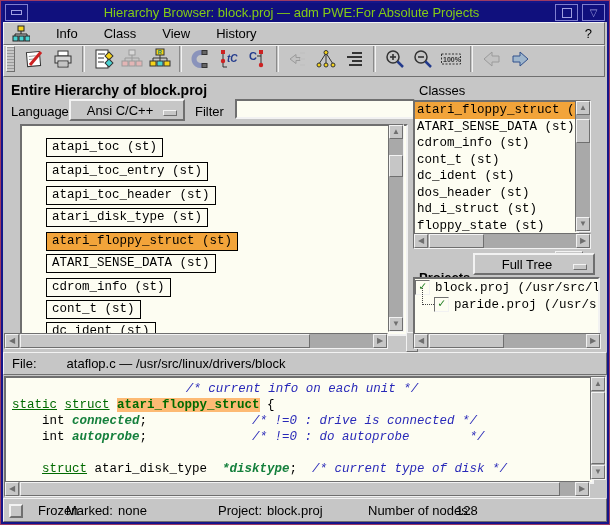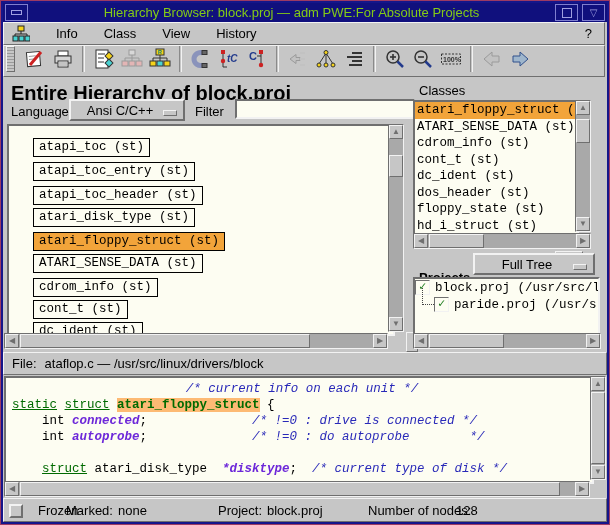--- a/index.html
+++ b/index.html
@@ -23,32 +23,32 @@
   .app-icon svg{display:block;}
   
   #toolbar{position:absolute;left:0;top:23px;width:602px;height:32px;display:flex;align-items:flex-start;
            border:1px solid;border-color:#f2f2f2 #6f6f6f #6f6f6f #f2f2f2;padding-left:0;box-sizing:border-box;}
   .tb-grip{width:7px;height:24px;margin:0 6px 0 2px;border:1px solid;border-color:#f2f2f2 #6f6f6f #6f6f6f #f2f2f2;
            background:repeating-linear-gradient(0deg,#c6c6c6 0 2px,#9a9a9a 2px 3px);}
   .tool-btn{width:28px;height:26px;display:flex;align-items:center;justify-content:center;}
   .tool-btn svg{width:22px;height:22px;}
   .tool-sep{width:1px;height:26px;border-left:1px solid #8a8a8a;border-right:1px solid #f2f2f2;margin:0 5px;}
   
-  #view-title{position:absolute;left:8px;top:60px;font-weight:bold;font-size:20px;}
+  #view-title{position:absolute;left:8px;top:60px;font-weight:bold;font-size:14px;}
   #lang-label{position:absolute;left:8px;top:82px;}
   .optmenu{position:absolute;height:22px;display:flex;align-items:center;justify-content:center;
            border:2px solid;border-color:#f2f2f2 #6f6f6f #6f6f6f #f2f2f2;background:#c6c6c6;box-sizing:border-box;}
   .opt-dash{position:absolute;right:6px;top:9px;width:12px;height:4px;border:1px solid;border-color:#f2f2f2 #6f6f6f #6f6f6f #f2f2f2;}
   #lang-menu{left:66px;top:77px;width:116px;padding-right:14px;}
   #filter-label{position:absolute;left:192px;top:82px;}
   #filter-input{position:absolute;left:232px;top:77px;width:180px;height:20px;border:2px solid;
                 border-color:#6f6f6f #f2f2f2 #f2f2f2 #6f6f6f;background:#fdfdf2;box-sizing:border-box;
                 font-family:"Liberation Mono",monospace;font-size:12px;padding:0 3px;outline:none;}
   
-  #hier-canvas{position:absolute;left:4px;top:102px;width:384px;height:208px;overflow:hidden;}
+  #hier-canvas{position:absolute;left:17px;top:102px;width:384px;height:208px;overflow:hidden;}
   .hbox{position:absolute;border:1px solid #000;background:#fdfdf2;font-family:"Liberation Mono",monospace;
         font-size:12.5px;line-height:15px;padding:1px 5px;white-space:nowrap;}
   .hbox.selected{background:#f2a43a;}
   
   #classes-label{position:absolute;left:416px;top:61px;}
   #classes-list{position:absolute;left:410px;top:78px;width:162px;height:132px;overflow:hidden;}
   .crow{font-family:"Liberation Mono",monospace;font-size:12.5px;line-height:16.5px;white-space:nowrap;padding-left:2px;}
   .crow.selected{background:#f2a43a;}
   
   #sash-right{position:absolute;left:552px;top:229px;width:26px;height:8px;}
@@ -58,30 +58,30 @@
   .prow{position:relative;display:flex;align-items:center;height:17px;white-space:nowrap;
         font-family:"Liberation Mono",monospace;font-size:12.5px;}
   .prow .cb{width:13px;height:13px;background:#fdfdf2;border:1px solid;border-color:#6f6f6f #f2f2f2 #f2f2f2 #6f6f6f;
             color:#1c7c1c;font-weight:bold;font-size:12px;line-height:12px;text-align:center;margin-right:5px;flex:0 0 auto;}
   .prow.lvl1{margin-left:19px;}
   .tree-elbow{position:absolute;left:-12px;top:-8px;width:11px;height:16px;border-left:1px dotted #444;border-bottom:1px dotted #444;}
   
   #file-bar{position:absolute;left:0;top:330px;width:604px;height:23px;box-sizing:border-box;
             border:1px solid;border-color:#f2f2f2 #6f6f6f #6f6f6f #f2f2f2;display:flex;align-items:center;}
   #file-bar .fl{margin-left:8px;}
-  #file-bar .fv{margin-left:8px;}
+  #file-bar .fv{margin-left:30px;}
   
   #code-view{position:absolute;left:1px;top:354px;width:586px;height:104px;overflow:hidden;
              font-family:"Liberation Mono",monospace;font-size:12.5px;}
   .cline{white-space:pre;line-height:16px;padding-left:6px;}
   .cline:first-child{padding-top:3px;text-align:center;}
   .s-c{color:#2929b8;font-style:italic;}
   .s-k{color:#006a00;font-weight:normal;text-decoration:underline;}
   .s-kh{color:#006a00;font-weight:bold;background:#fdba74;}
-  .s-m{color:#6d28d9;font-weight:bold;font-style:italic;}
+  .s-m{color:#15803d;font-weight:bold;font-style:italic;}
   .s-p{color:#000;}
   
   .sb{position:absolute;background:#a9a9a9;border:1px solid;border-color:#6f6f6f #f2f2f2 #f2f2f2 #6f6f6f;box-sizing:border-box;}
   .sb-btn{position:absolute;width:14px;height:14px;background:#c6c6c6;border:1px solid;border-color:#f2f2f2 #6f6f6f #6f6f6f #f2f2f2;
           box-sizing:border-box;color:#6f6f6f;font-size:8px;line-height:12px;text-align:center;}
   .sb-thumb{position:absolute;background:#c6c6c6;border:1px solid;border-color:#f2f2f2 #6f6f6f #6f6f6f #f2f2f2;box-sizing:border-box;}
   
   .sash{background:#c6c6c6;border:1px solid;border-color:#f2f2f2 #6f6f6f #6f6f6f #f2f2f2;}
   #sash-mid{position:absolute;left:403px;top:310px;width:10px;height:18px;}
   
@@ -297,22 +297,22 @@
     <div id="sash-mid" class="sash"></div>
 
     <span id="classes-label">Classes</span>
     <div id="classes-list" class="panel">
         <div class="crow selected">atari_floppy_struct (st)</div>
         <div class="crow">ATARI_SENSE_DATA (st)</div>
         <div class="crow">cdrom_info (st)</div>
         <div class="crow">cont_t (st)</div>
         <div class="crow">dc_ident (st)</div>
         <div class="crow">dos_header (st)</div>
+        <div class="crow">hd_i_struct (st)</div>
         <div class="crow">floppy_state (st)</div>
-        <div class="crow">hd_i_struct (st)</div>
         <div class="crow">header (st)</div>
       </div>
     <div id="sb-classes-v" class="sb" style="left: 572px; top: 78px; width: 16px; height: 132px;">
         <div class="sb-btn" style="left: 0px; top: 0px;">▲</div>
         <div class="sb-thumb" style="left: 0px; top: 18px; width: 14px; height: 24px;"></div>
         <div class="sb-btn" style="left: 0px; top: 116px;">▼</div>
       </div>
     <div id="sb-classes-h" class="sb" style="left: 410px; top: 211px; width: 178px; height: 16px;">
         <div class="sb-btn" style="top: 0px; left: 0px;">◀</div>
         <div class="sb-thumb" style="top: 0px; left: 15px; height: 14px; width: 55px;"></div>

